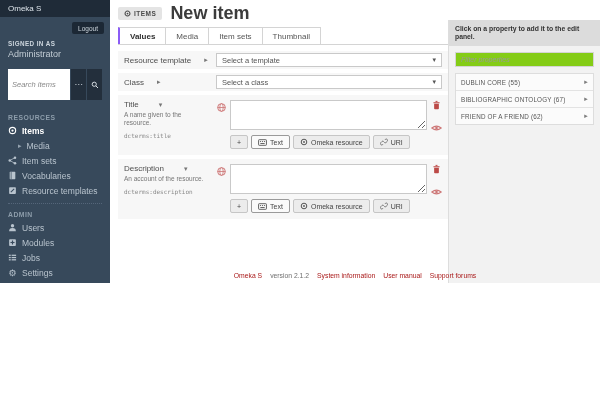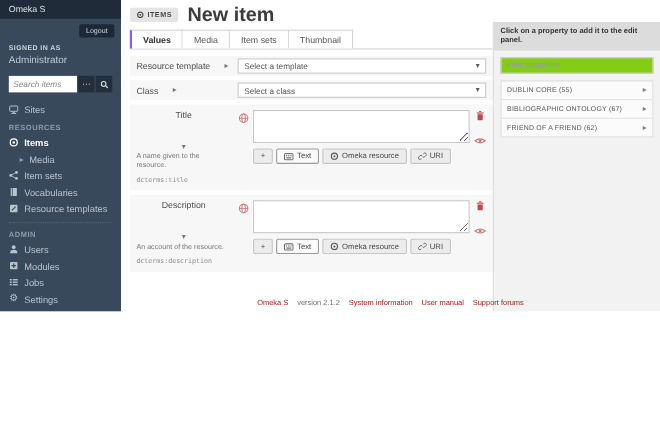--- a/index.html
+++ b/index.html
@@ -5,21 +5,21 @@
   * { margin:0; padding:0; box-sizing:border-box; }
   html,body { width:600px; height:400px; background:#fff; font-family:"Liberation Sans",sans-serif; position:relative; overflow:hidden; }
 
   
   #sidebar { position:absolute; left:0; top:0; width:110px; height:283px; background:#37495b; color:#b9c4ce; }
   .sb-topbar { height:17px; background:#1f2b38; color:#dde4ea; font-size:8px; line-height:17px; padding-left:8px; }
   .sb-user { position:relative; padding:23px 8px 6px; }
   .sb-signed { font-size:6.3px; font-weight:bold; letter-spacing:.4px; color:#cdd6de; }
   .sb-username { font-size:9px; color:#c2ccd4; margin-top:2px; }
   .sb-logout { position:absolute; top:5px; right:6px; background:#1c2835; color:#ccd5dc; border:none; font-size:6.5px; padding:2.5px 6px; border-radius:2px; font-family:inherit; }
-  .sb-search { display:flex; margin:4px 8px 8px; height:15px; }
+  .sb-search { display:flex; margin:4px 8px 8px; height:31px; }
   .sb-search input { flex:1; min-width:0; border:none; font-size:7.5px; font-style:italic; padding:0 4px; color:#333; background:#fff; font-family:inherit; }
   .sb-search input::placeholder { color:#8a8a8a; font-style:italic; }
   .sb-sq { width:15px; background:#232f3c; color:#d7dee4; border:none; display:flex; align-items:center; justify-content:center; margin-left:1px; font-size:8px; }
   nav { font-size:8.5px; }
   .nav-item { display:flex; align-items:center; gap:5px; padding:2.5px 8px; color:#b9c4ce; cursor:pointer; }
   .nav-item .ic { width:9px; height:9px; display:inline-flex; flex:0 0 9px; align-items:center; justify-content:center; }
   .nav-item.active { color:#fff; font-weight:bold; }
   .nav-sub { padding-left:18px; }
   .nav-head { padding:6px 8px 2px; font-size:6.8px; font-weight:bold; letter-spacing:.5px; color:#8d9dab; }
   .nav-div { border-top:1px dotted #55667a; margin:5px 8px 1px; }
@@ -44,21 +44,21 @@
 
   .form-area { margin-top:6px; }
   .row { background:#f7f7f7; margin-bottom:4px; }
   .row-simple { display:flex; align-items:center; height:18px; padding:0 6px; }
   .f-label { flex:0 0 92px; font-size:8px; color:#4e4e4e; display:flex; align-items:center; gap:13px; }
   .selectbox { flex:1; height:14px; background:#fff; border:1px solid #c9c9c9; display:flex; align-items:center; justify-content:space-between; padding:0 5px; font-size:7.5px; color:#555; cursor:pointer; }
   .caret-d { font-size:7px; color:#555; }
 
   .row-field { display:flex; padding:5px 6px 6px; }
   .meta { flex:0 0 92px; padding-right:6px; }
-  .meta .f-title { font-size:8px; color:#4e4e4e; display:flex; align-items:center; gap:20px;flex-direction:column; }
+  .meta .f-title { font-size:8px; color:#4e4e4e; display:flex; align-items:center; gap:20px; }
   .meta .comment { font-size:6.5px; color:#767676; margin-top:2px; line-height:1.25; }
   .meta .term { font-family:"DejaVu Sans Mono",monospace; font-size:6px; color:#8a8a8a; margin-top:5px; }
   .vals { flex:1; }
   .val-line { display:flex; align-items:flex-start; gap:3px; }
   .lang-ic { color:#cd7676; margin-top:2px; flex:0 0 11px; }
   .val-line textarea { flex:1; height:30px; border:1px solid #c9c9c9; background:#fff; resize:both; font-family:inherit; font-size:8px; padding:2px; }
   .side-ics { flex:0 0 12px; height:32px; display:flex; flex-direction:column; justify-content:space-between; align-items:center; }
   .trash-ic { color:#bc4a47; }
   .eye-ic { color:#cd7676; }
   .btn-line { display:flex; gap:3px; margin-top:3px; margin-left:14px; }
@@ -102,30 +102,20 @@
       <span>
           <svg width="8" height="8" viewBox="0 0 16 16">
             <circle cx="6.5" cy="6.5" r="4.2" fill="none" stroke="currentColor" stroke-width="2"></circle>
             <line x1="9.8" y1="9.8" x2="14" y2="14" stroke="currentColor" stroke-width="2"></line>
           </svg>
         </span>
     </button>
   </div>
 
   <nav>
-    <div class="nav-item">
-      <span class="ic">
-          <svg width="9" height="9" viewBox="0 0 16 16">
-            <rect x="1.5" y="2.5" width="13" height="8.5" rx="1" fill="none" stroke="currentColor" stroke-width="1.6"></rect>
-            <rect x="6" y="12" width="4" height="1.4" fill="currentColor"></rect>
-            <rect x="4" y="13.8" width="8" height="1.5" fill="currentColor"></rect>
-          </svg>
-        </span>
-      <span>Sites</span>
-    </div>
 
     <div class="nav-head">RESOURCES</div>
 
     <div class="nav-item active">
       <span class="ic">
           <svg width="9" height="9" viewBox="0 0 16 16">
             <circle cx="8" cy="8" r="5.6" fill="none" stroke="currentColor" stroke-width="2"></circle>
             <circle cx="8" cy="8" r="2" fill="currentColor"></circle>
           </svg>
         </span>

